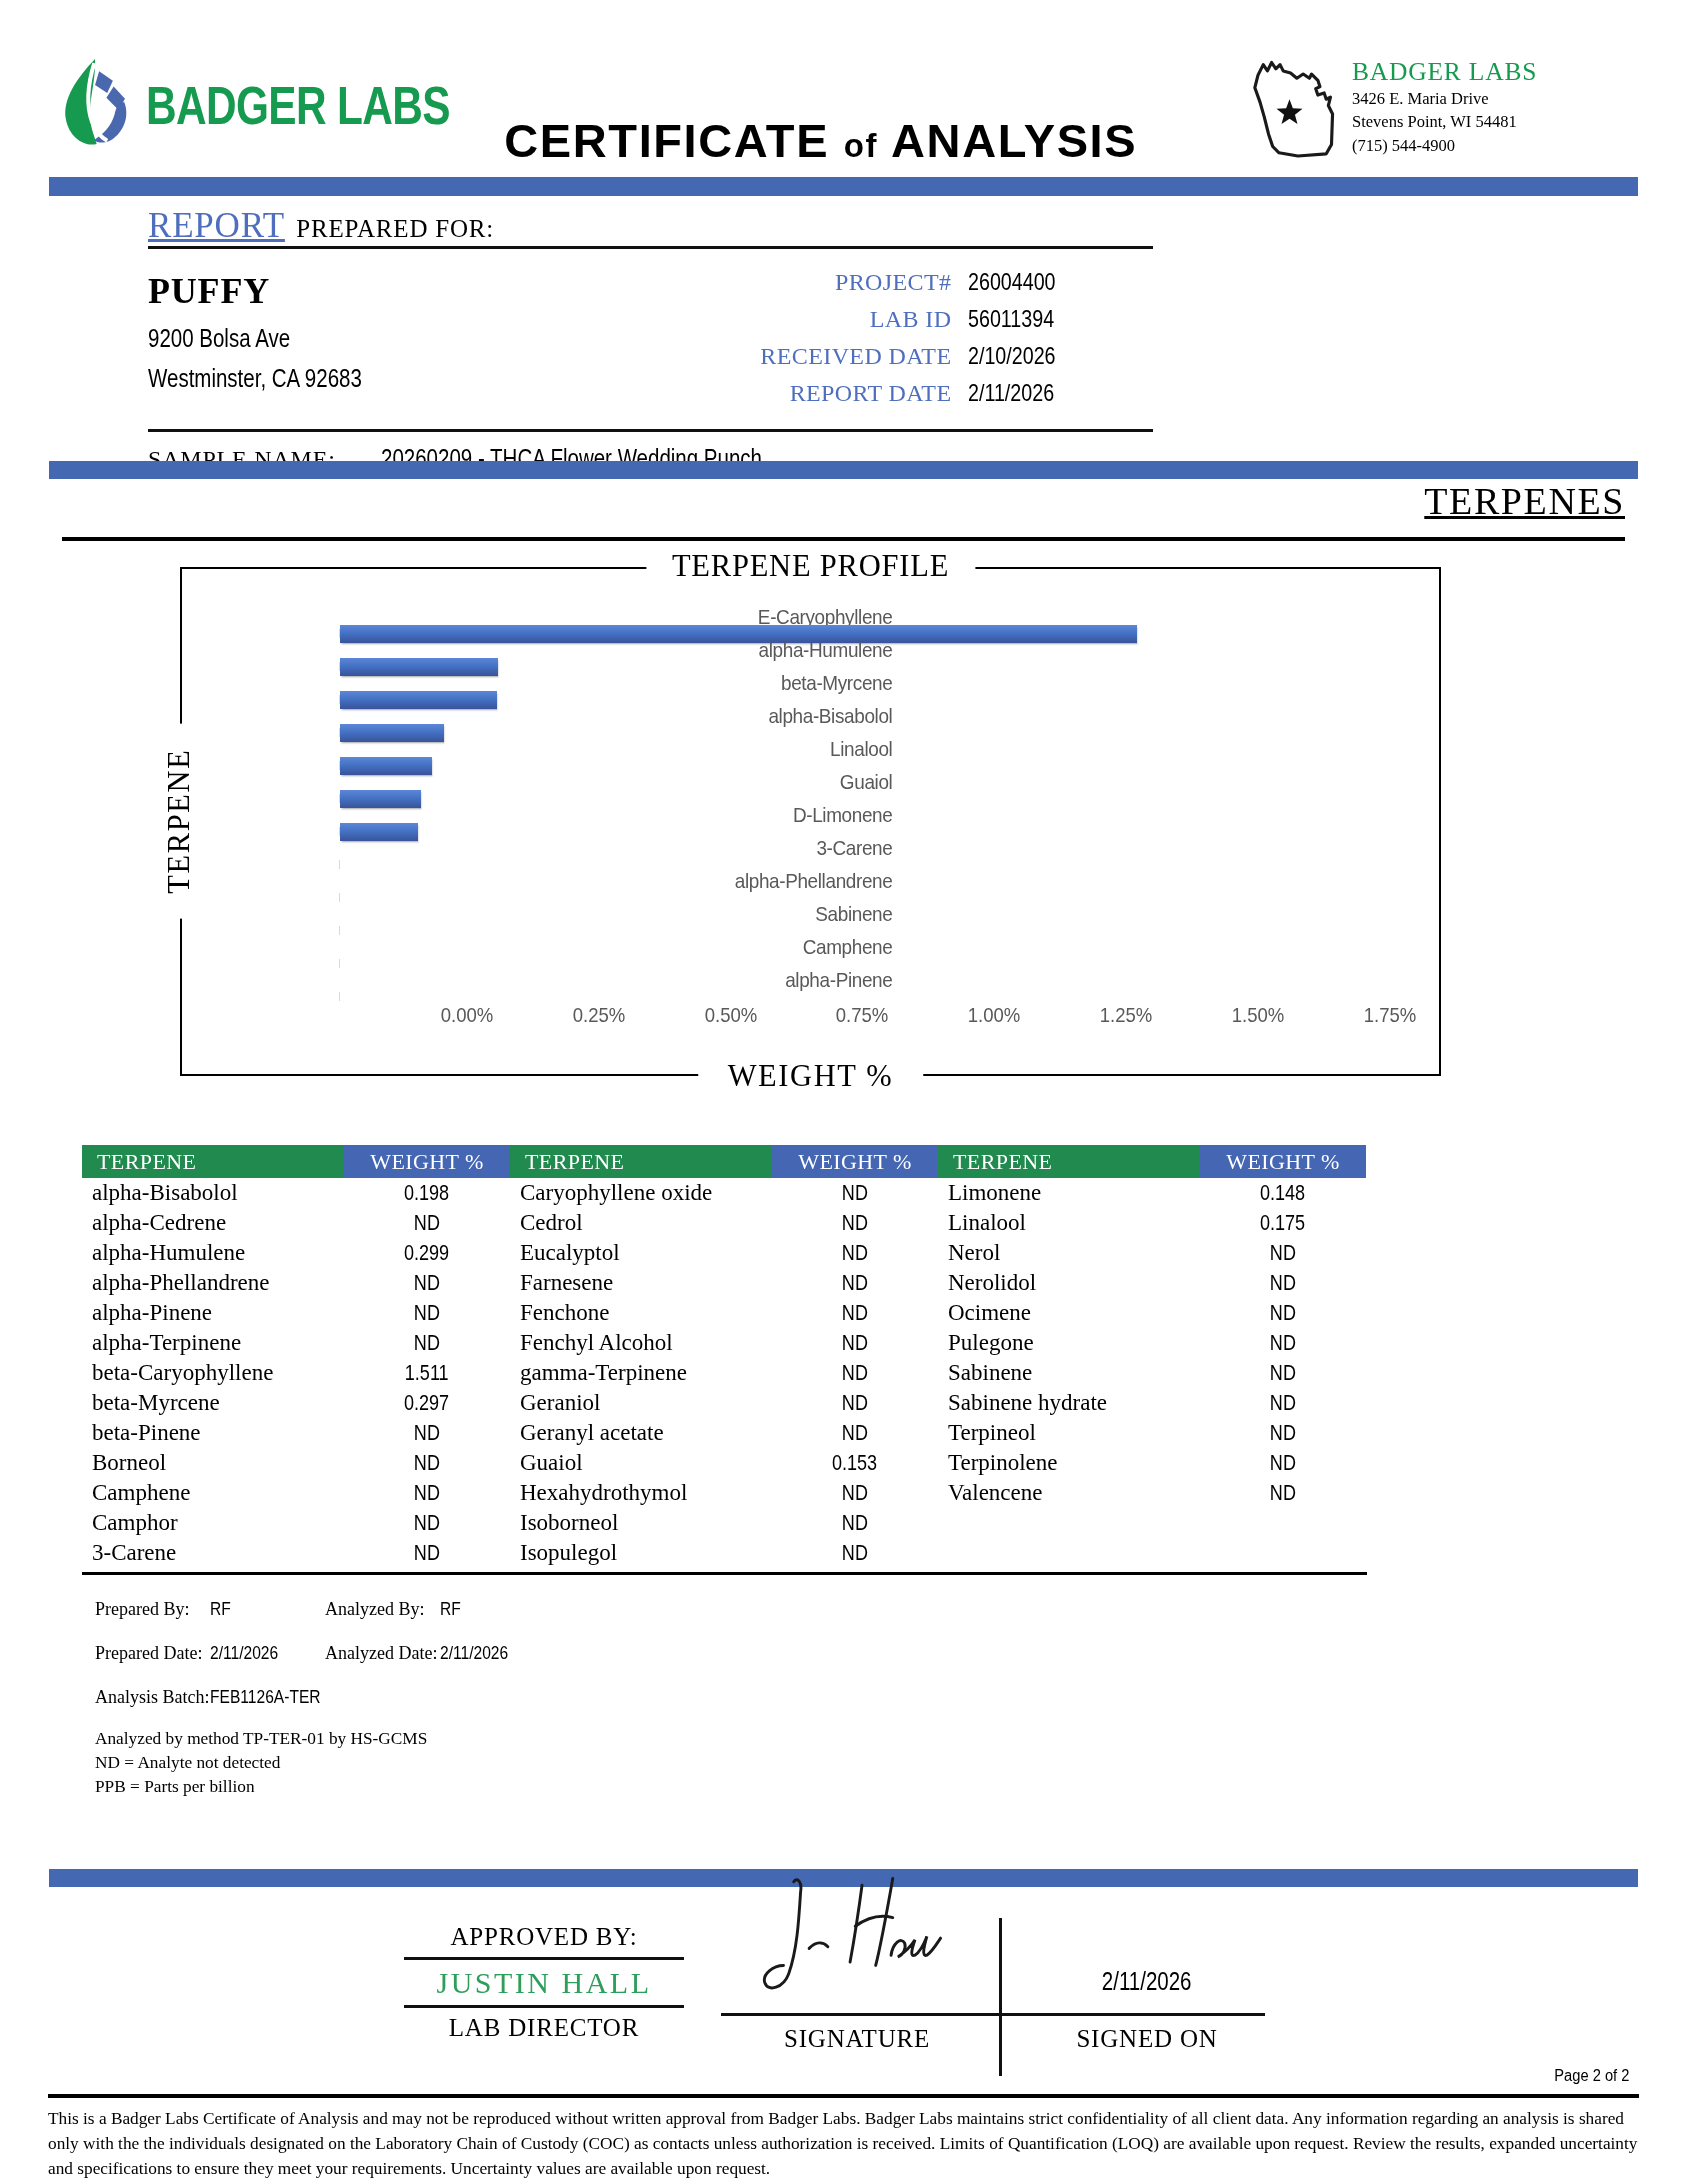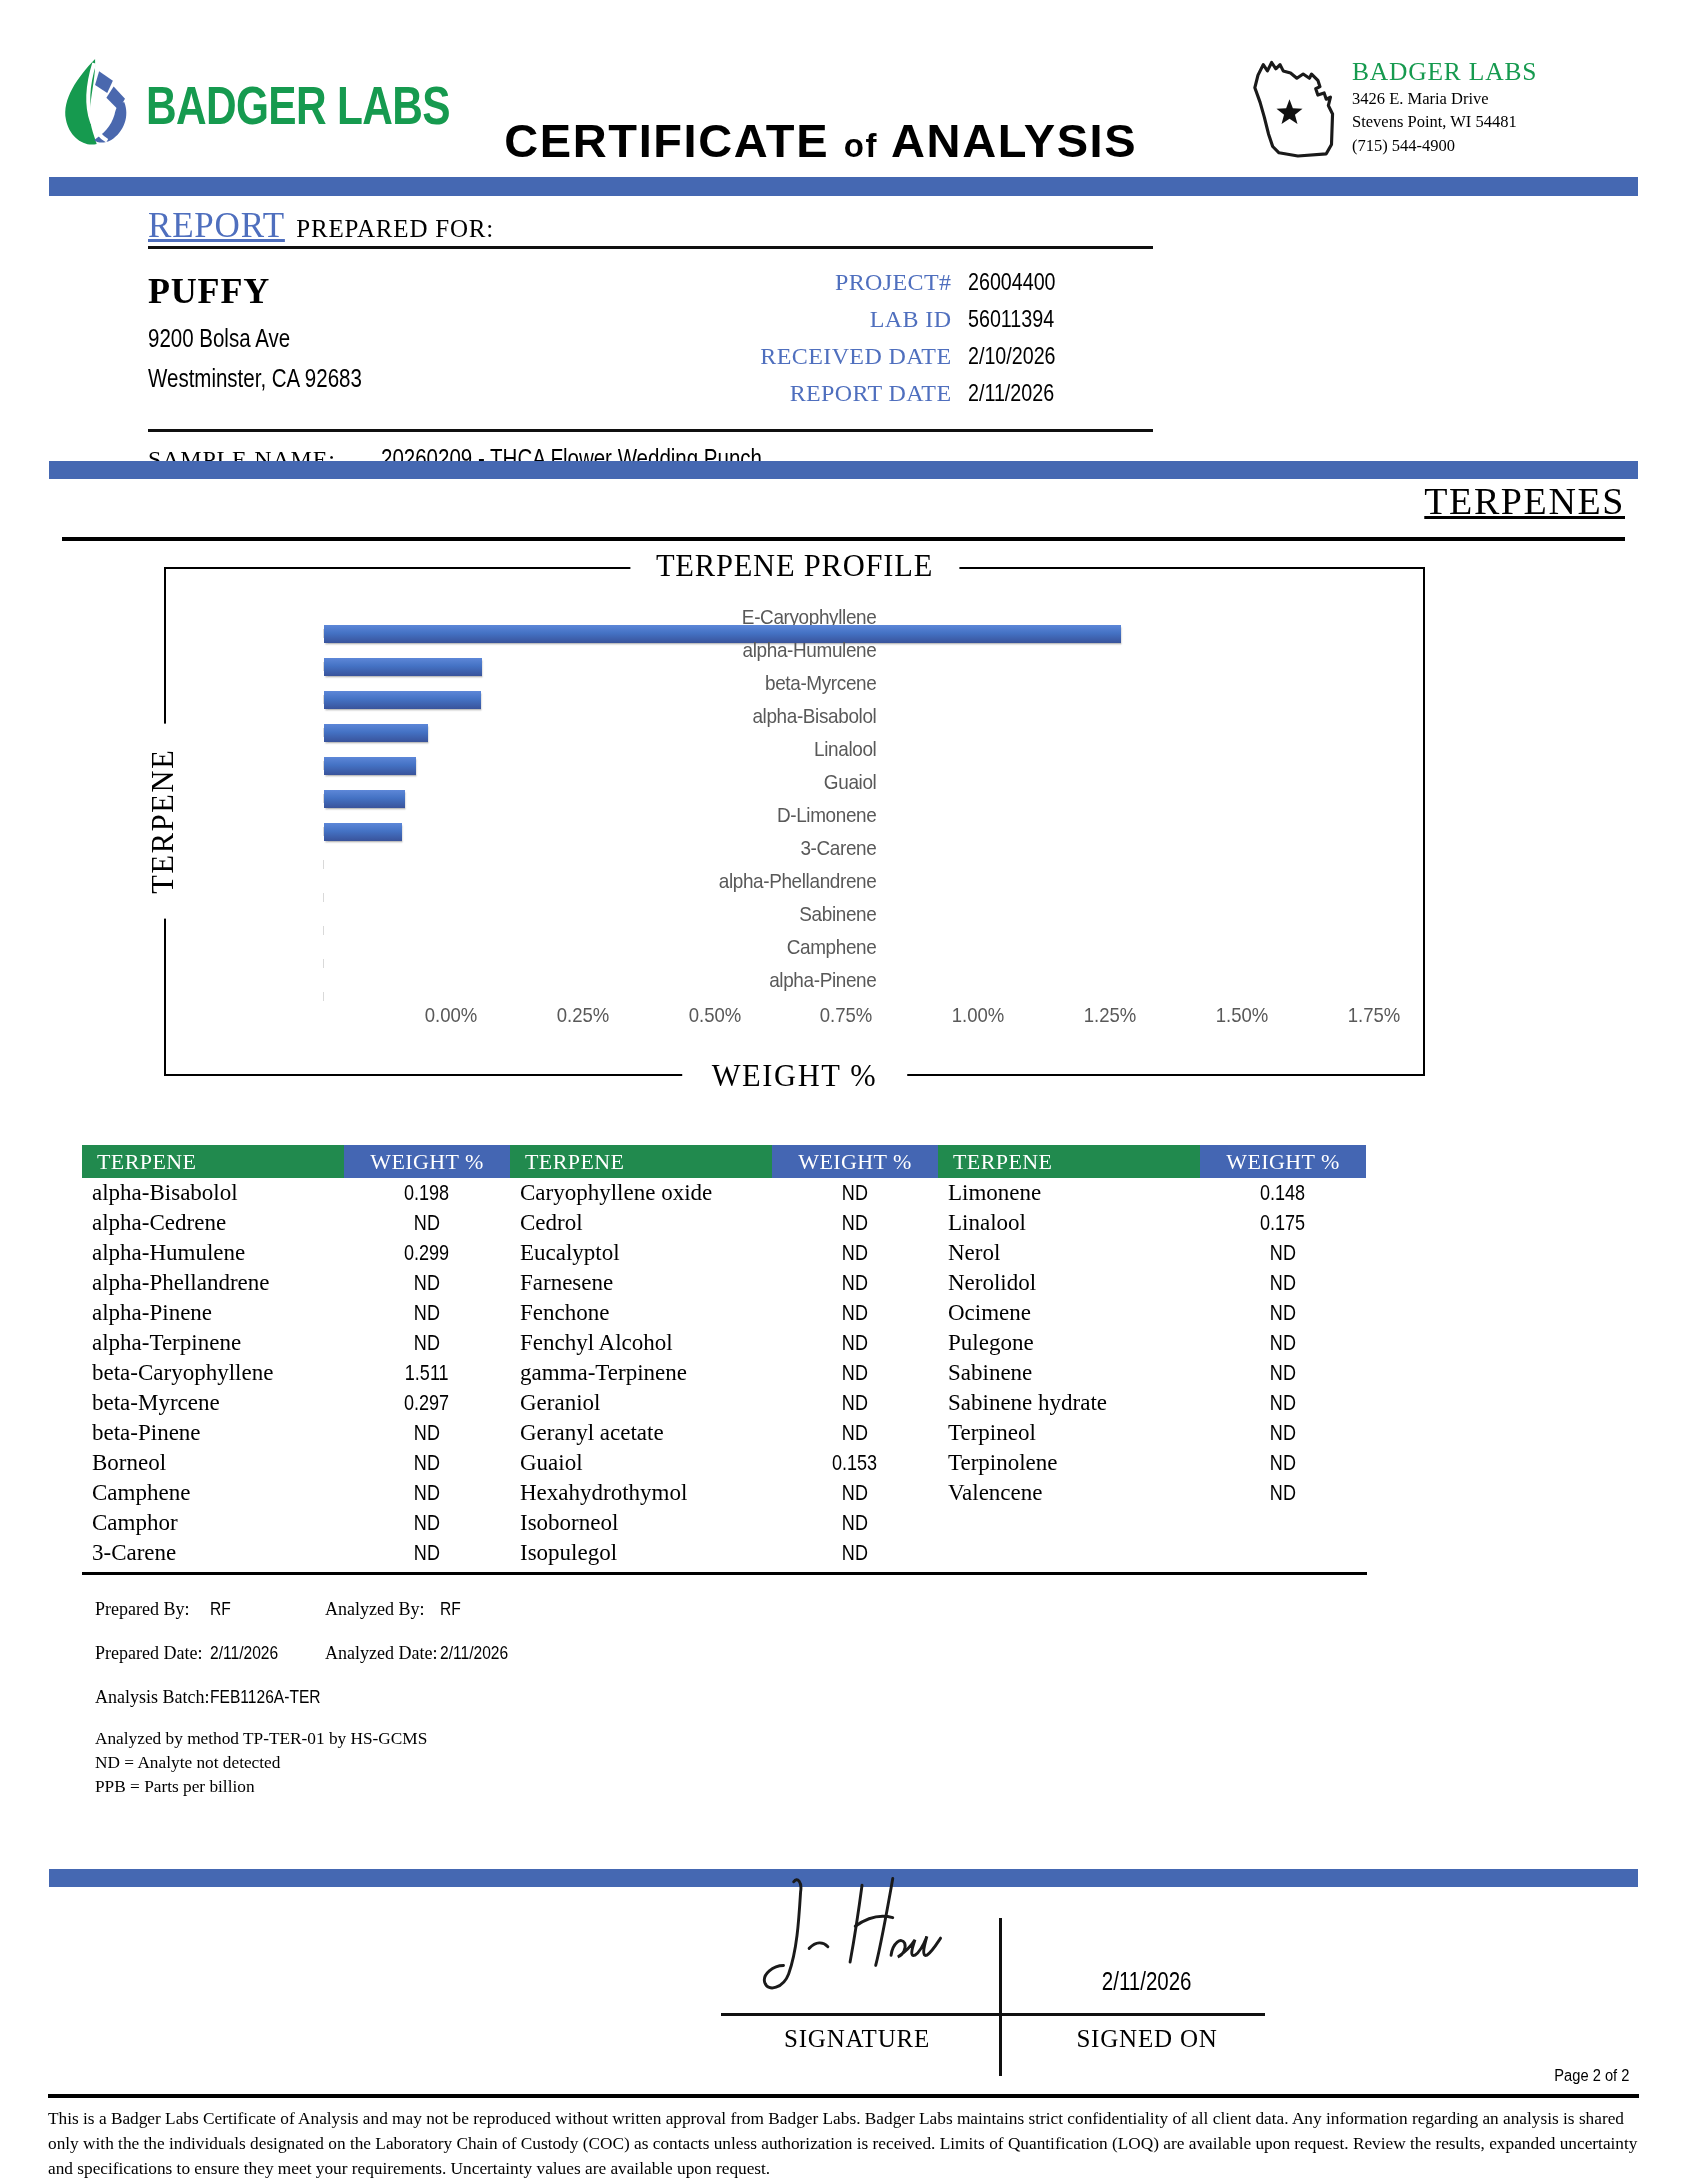--- a/index.html
+++ b/index.html
@@ -53,21 +53,21 @@
   .cond{font-family:"Liberation Sans",sans-serif; display:inline-block;
         transform:scaleX(0.82); transform-origin:left bottom;}
   .cond.c{transform-origin:center bottom;}
 
   
   .section-head{position:absolute; top:479px; left:62px; right:62px;
                 border-bottom:4.1px solid #000; padding-bottom:14px;text-align:right;}
   .section-title{font-size:38px; letter-spacing:1.6px; text-decoration:underline;}
 
   
-  .chart-box{position:absolute; top:567px; left:164px; width:1261px; height:509px;
+  .chart-box{position:absolute; top:567px; left:180px; width:1261px; height:509px;
              border:2.5px solid #000; background:#fff;}
   .chart-title{position:absolute; top:-2.5px; left:50%; transform:translate(-50%,-50%);
                background:#fff; padding:1.6px 26px; font-size:30.5px; letter-spacing:0.8px; white-space:nowrap;}
   .chart-xlabel{position:absolute; bottom:-2.5px; left:50%; transform:translate(-50%,50%);
                 background:#fff; padding:1.6px 30px; font-size:30.5px; letter-spacing:1.6px; white-space:nowrap;}
   .ylabel-wrap{position:absolute; left:-101px; top:0; bottom:0; width:198px;
                display:flex; align-items:center; justify-content:center; pointer-events:none;}
   .chart-ylabel{transform:rotate(-90deg); background:#fff; padding:6.6px 25px;
                 font-size:30.5px; letter-spacing:1.6px; white-space:nowrap;}
   .plot{position:absolute; left:33px; top:36px; right:54px; height:394px;}
@@ -475,20 +475,27 @@
     <div class="small-notes">
       <div>Analyzed by method TP-TER-01 by HS-GCMS</div>
       <div>ND = Analyte not detected</div>
       <div>PPB = Parts per billion</div>
     </div>
   </div>
 
   <div class="band band3"></div>
 
   <div class="approval">
+    <div class="approve-col">
+      <div class="approve-label">APPROVED BY:</div>
+      <div class="approve-rule"></div>
+      <div class="approve-name">JUSTIN HALL</div>
+      <div class="approve-rule"></div>
+      <div class="approve-role">LAB DIRECTOR</div>
+    </div>
     <svg class="sig-svg" viewBox="0 0 280 170">
       <g fill="none" stroke="#1a1a1a" stroke-width="3.4" stroke-linecap="round">
         <path d="M78,30 C80,18 74,12 70,18 M78,30 C76,62 74,98 64,126 C58,142 40,148 36,136 C33,126 46,116 58,116"></path>
         <path d="M88,96 C96,88 104,88 110,94"></path>
         <path d="M150,22 C146,52 140,90 136,112"></path>
         <path d="M142,70 C156,60 172,56 186,60"></path>
         <path d="M186,14 C180,48 172,92 166,116"></path>
         <path d="M184,104 C186,90 196,82 200,90 C202,96 198,104 192,106 C198,102 206,96 212,86 C208,98 206,106 212,104 C218,100 222,92 226,82 C222,96 220,106 226,104 C232,100 238,90 242,84"></path>
       </g>
     </svg>

